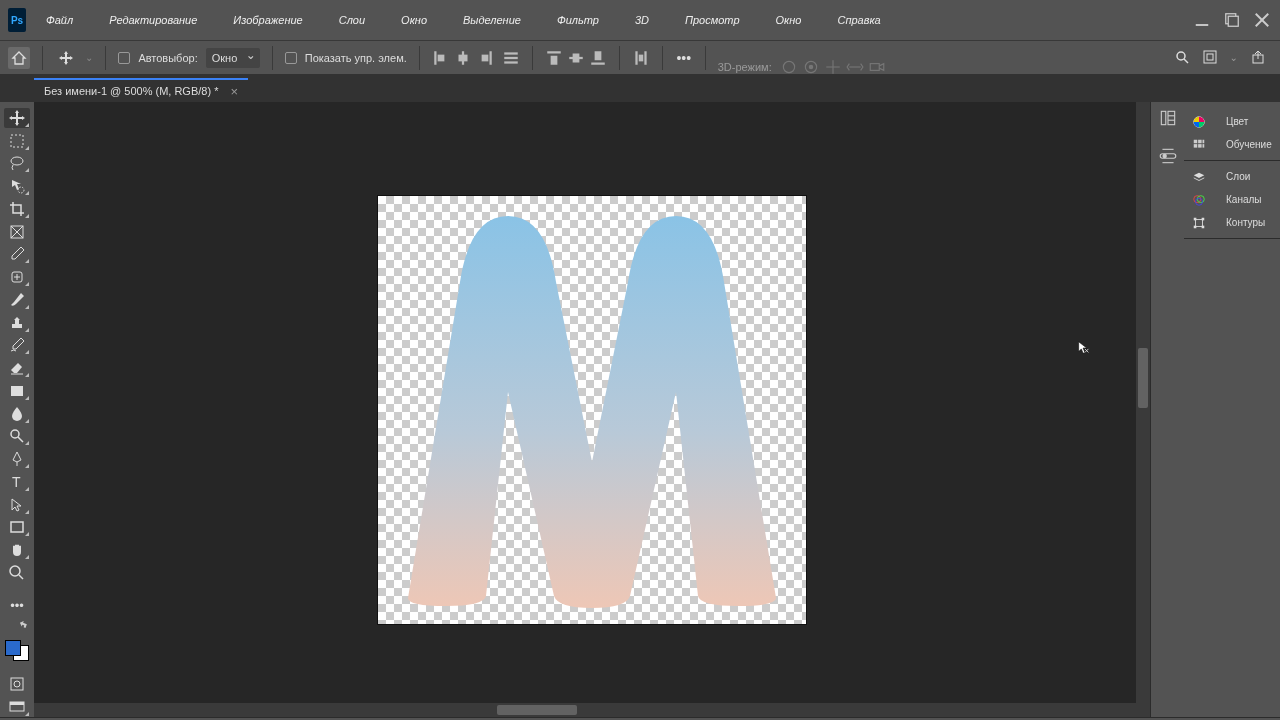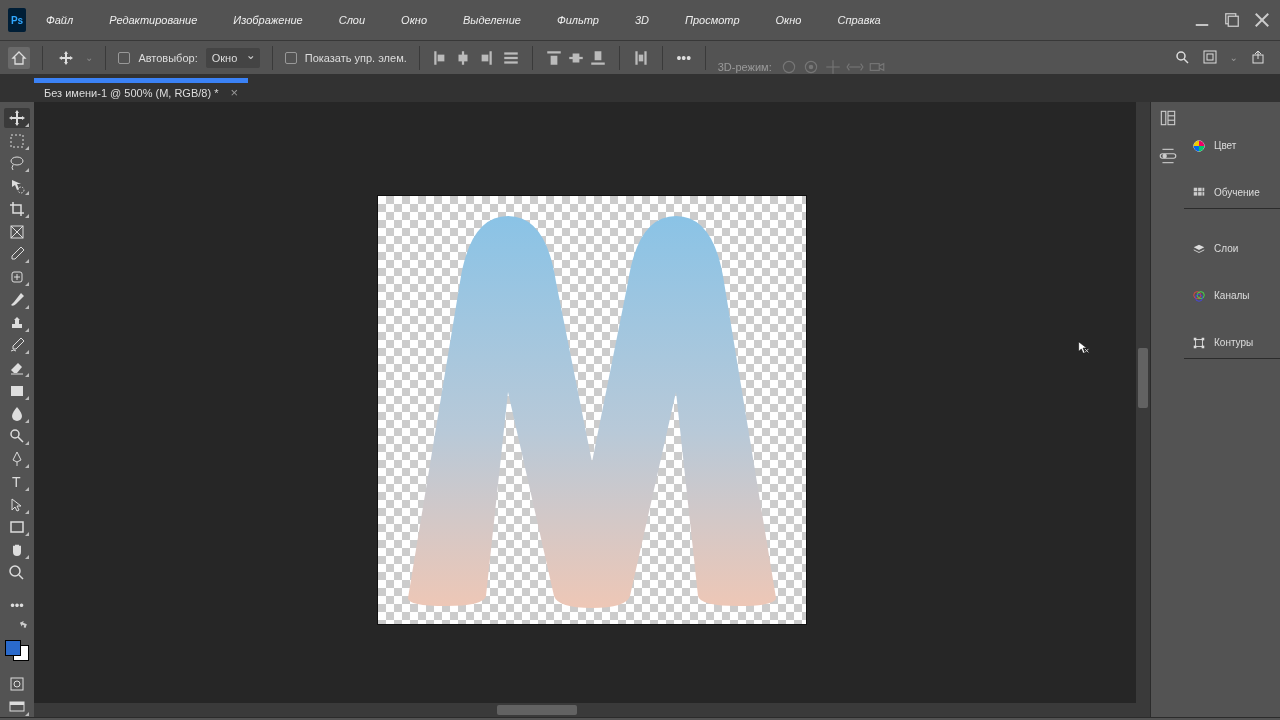--- a/index.html
+++ b/index.html
@@ -17,21 +17,21 @@
 .opt-sep { width:1px; height:24px; background:#3a3a3a; margin:0 4px; }
 .chk { width:12px; height:12px; border:1px solid #999; border-radius:2px; }
 .sel { background:#444; padding:2px 18px 2px 6px; border-radius:2px; height:20px; display:flex; align-items:center; position:relative; min-width:54px; }
 .sel::after { content:"⌄"; position:absolute; right:4px; font-size:12px; color:#ccc; top:0; }
 .align-group { display:flex; gap:4px; }
 .align-ico { width:18px; height:18px; display:flex; align-items:center; justify-content:center; color:#aaa; }
 .disabled { opacity:.5;margin-top:18px; }
 .right-top { margin-left:auto; display:flex; gap:12px; align-items:center; padding-right:6px; }
 .right-top svg { width:16px; height:16px; }
 .tabrow { height:28px; background:#323232; display:flex; align-items:flex-end; padding-left:34px; }
-.doc-tab { height:24px; background:#323232; padding:0 10px; display:flex; align-items:center; gap:8px; border-top:5px solid #3b82f6; font-size:11px; color:#ddd; }
+.doc-tab { height:24px; background:#323232; padding:0 10px; display:flex; align-items:center; gap:8px; border-top:2px solid #3b82f6; font-size:11px; color:#ddd; }
 .doc-tab .x { color:#999; font-size:13px; margin-left:4px; }
 .workspace { display:flex; height:615px; }
 .tools { width:34px; background:#535353; display:flex; flex-direction:column; align-items:center; padding-top:6px; gap:3px; }
 .tool { width:26px; height:22px; display:flex; align-items:center; justify-content:center; border-radius:2px; position:relative; }
 .tool.sel-t { background:#3a3a3a; }
 .tool svg { width:18px; height:18px; }
 .tool .corner { position:absolute; right:1px; bottom:1px; width:0; height:0; border-left:4px solid transparent; border-bottom:4px solid #bbb; }
 .tool-gap { height:8px; }
 .swatches { width:24px; height:24px; position:relative; margin-top:6px; }
 .sw-a { width:16px; height:16px; background:#2a6acc; border:1px solid #000; position:absolute; top:0; left:0; z-index:2; }
@@ -42,21 +42,21 @@
   background-image:linear-gradient(45deg,#ccc 25%,transparent 25%),linear-gradient(-45deg,#ccc 25%,transparent 25%),linear-gradient(45deg,transparent 75%,#ccc 75%),linear-gradient(-45deg,transparent 75%,#ccc 75%);
   background-size:16px 16px; background-position:0 0,0 8px,8px -8px,-8px 0; background-color:#fff;
 }
 .letter-m { position:absolute; inset:0; }
 .cursor-ov { position:absolute; top:238px; right:58px; font-size:14px; color:#fff; pointer-events:none; }
 .cursor-ov svg { width:16px; height:16px; }
 .dock-strip { width:34px; background:#535353; display:flex; flex-direction:column; align-items:center; padding-top:6px; gap:18px; border-left:1px solid #2b2b2b; }
 .dock-ico { width:20px; height:20px; display:flex; align-items:center; justify-content:center; }
 .panels { width:96px; background:#535353; display:flex; flex-direction:column; padding-top:4px; }
 .panel-group { border-bottom:1px solid #2b2b2b; padding:4px 0; }
-.panel-row { height:23px; display:flex; align-items:center; gap:8px; padding:0 8px;margin-top:24px; }
+.panel-row { height:23px; display:flex; align-items:center; gap:20px; padding:0 8px; }
 .panel-row svg { width:14px; height:14px; flex-shrink:0; }
 .panel-row span { font-size:10px; color:#ddd; }
 .status { height:22px; background:#535353; border-top:1px solid #2b2b2b; display:flex; align-items:center; padding:0 12px; gap:40px; font-size:10px; color:#ccc; }
 .scrollbar-v { position:absolute; right:0; top:0; bottom:0; width:14px; background:#3a3a3a; }
 .scrollbar-v .thumb { position:absolute; left:2px; right:2px; top:40%; height:60px; background:#626262; border-radius:2px; }
 .scrollbar-h { position:absolute; left:0; right:14px; bottom:0; height:14px; background:#3a3a3a; }
 .scrollbar-h .thumb { position:absolute; top:2px; bottom:2px; left:42%; width:80px; background:#626262; border-radius:2px; }
 .canvas-inner { position:relative; width:100%; height:100%; display:flex; align-items:center; justify-content:center; }
 </style>
 </head>

